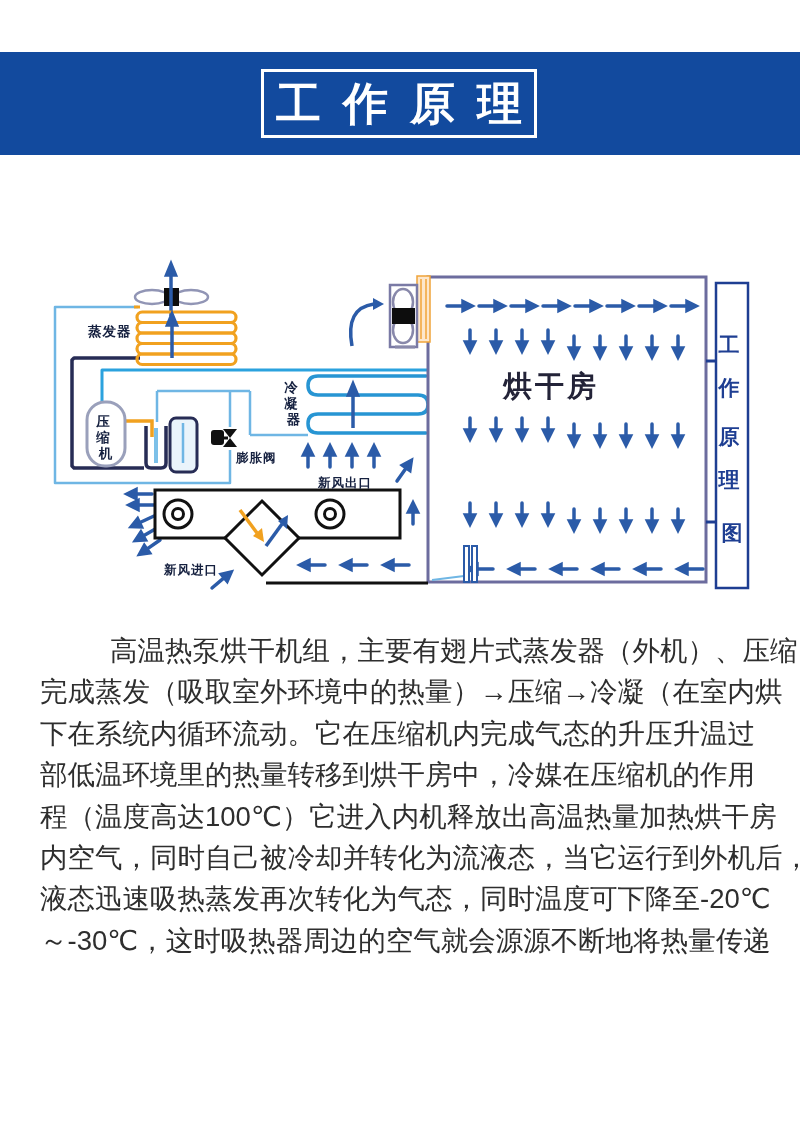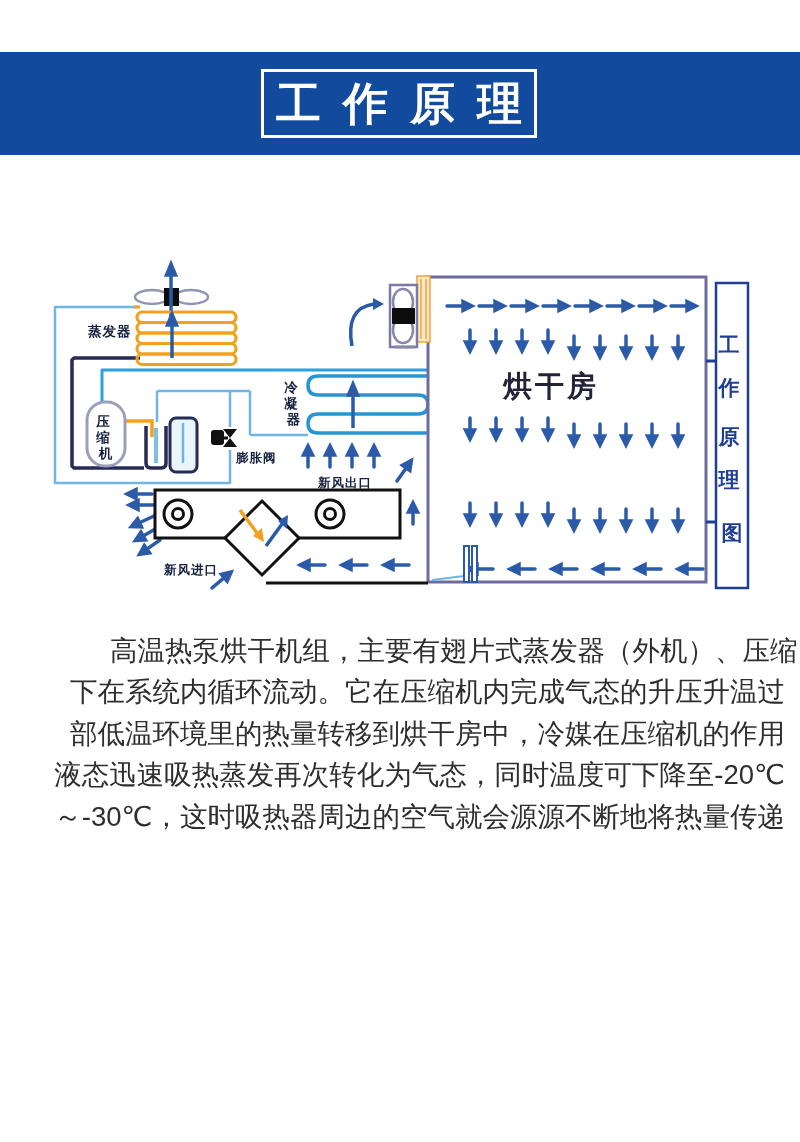--- a/index.html
+++ b/index.html
@@ -13,21 +13,21 @@
   .title-box span{color:#ffffff;font-size:45px;font-weight:bold;
                   letter-spacing:22px;padding-left:22px;white-space:nowrap;}
   
   .diagram{position:absolute;left:40px;top:258px;width:720px;height:340px;}
   text{font-family:"Liberation Sans","DejaVu Sans",sans-serif;}
   .lbl{font-size:13.5px;font-weight:bold;fill:#15203f;letter-spacing:1px;}
   .room-lbl{font-size:29px;font-weight:600;fill:#232338;letter-spacing:3px;}
   .side-lbl{font-size:21px;font-weight:600;fill:#1e3e92;}
   
   .para{position:absolute;left:40px;top:630px;width:745px;color:#2e2e2e;
-        font-size:27.5px;line-height:41.4px;text-align:right;}
+        font-size:27.5px;line-height:41.4px;}
   .pline{white-space:nowrap;}
   .pline.indent{text-indent:70px;}
 </style>
 </head>
 <body>
 
 <div class="page">
 
   <div class="band">
     <div class="title-box">
@@ -243,19 +243,22 @@
       <tspan x="692" y="94">工</tspan>
       <tspan x="692" y="137">作</tspan>
       <tspan x="692" y="186">原</tspan>
       <tspan x="692" y="229">理</tspan>
       <tspan x="692" y="282">图</tspan>
     </text>
   </svg>
 
   <div class="para">
     <div class="pline indent">高温热泵烘干机组，主要有翅片式蒸发器（外机）、压缩</div>
+    <div class="pline">完成蒸发（吸取室外环境中的热量）→压缩→冷凝（在室内烘</div>
     <div class="pline">下在系统内循环流动。它在压缩机内完成气态的升压升温过</div>
     <div class="pline">部低温环境里的热量转移到烘干房中，冷媒在压缩机的作用</div>
+    <div class="pline">程（温度高达100℃）它进入内机释放出高温热量加热烘干房</div>
+    <div class="pline">内空气，同时自己被冷却并转化为流液态，当它运行到外机后，</div>
     <div class="pline">液态迅速吸热蒸发再次转化为气态，同时温度可下降至-20℃</div>
     <div class="pline">～-30℃，这时吸热器周边的空气就会源源不断地将热量传递</div>
   </div>
 
 </div>
 
 </body></html>

